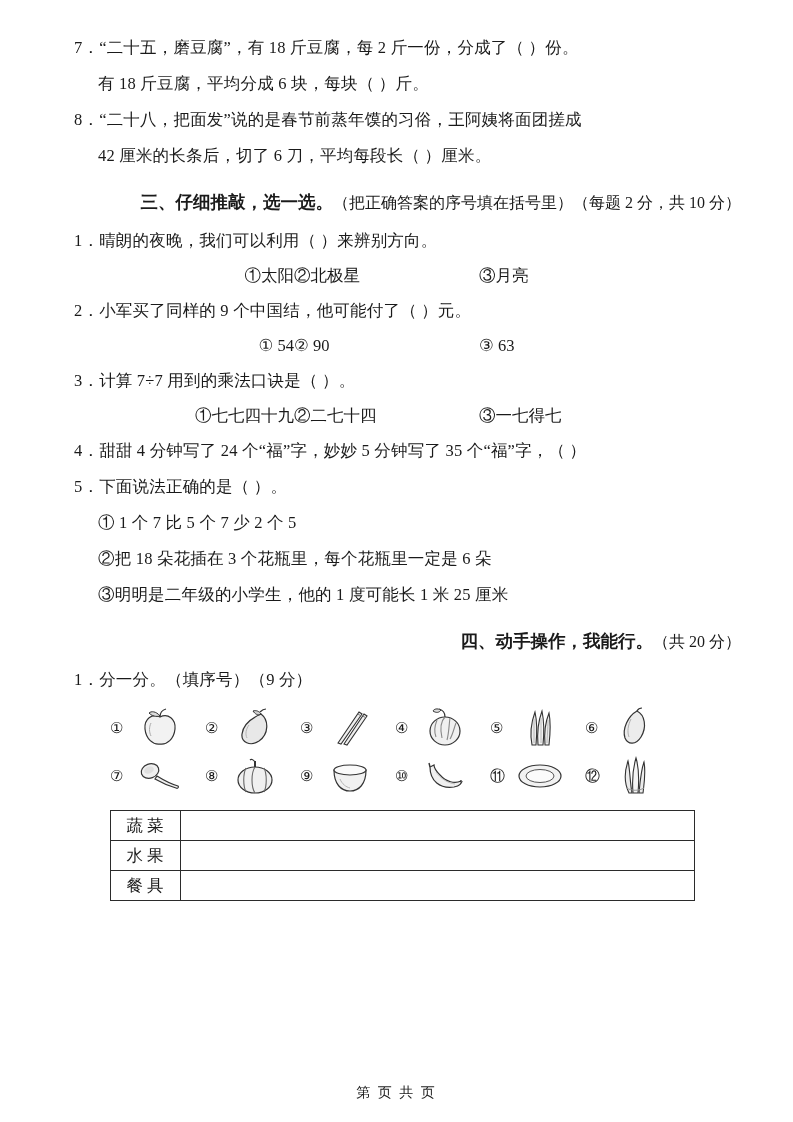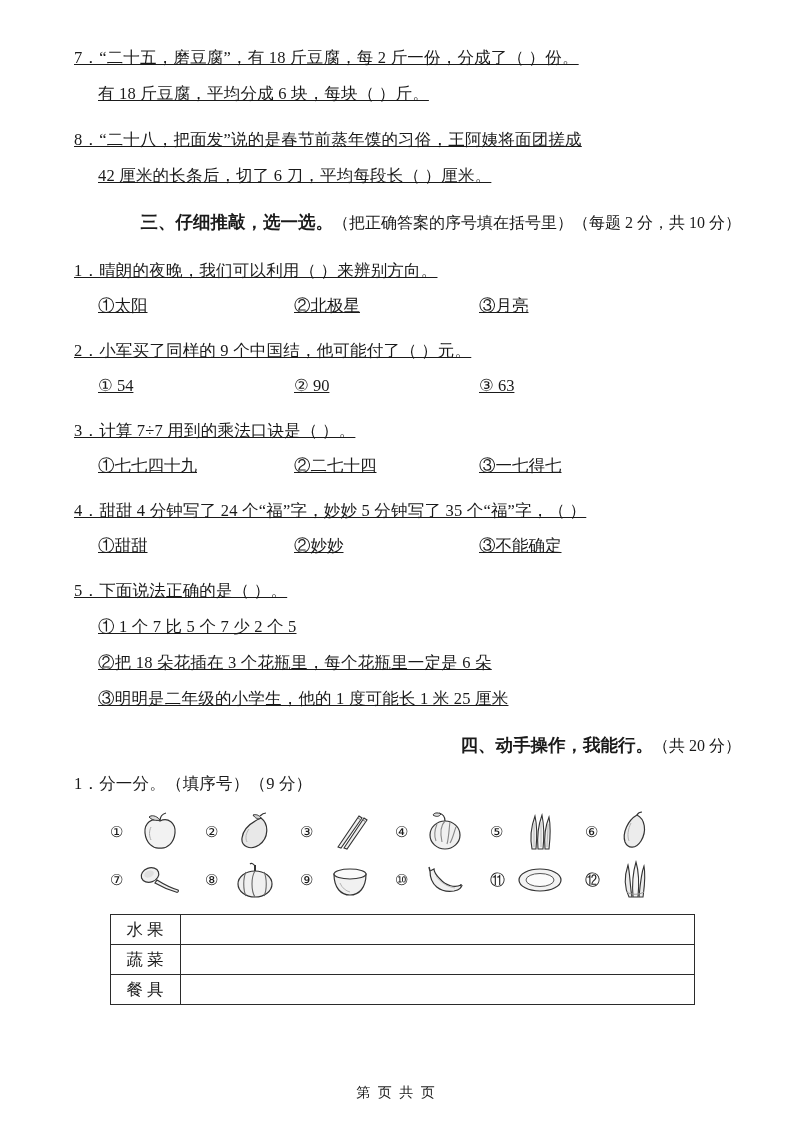--- a/index.html
+++ b/index.html
@@ -43,25 +43,25 @@
     font-weight: normal;
     font-size: 16px;
   }
 
   .opts {
     display: flex;
     font-size: 16.5px;
     line-height: 34px;
     padding-left: 46px;
   }
-  .opt-a { width: 196px; }
+  .opt-a { width: 196px; text-align: right; }
   .opt-b { width: 185px; }
   .opt-c { width: 180px; }
 
-  .q-block { margin-top: 10px; text-decoration: underline; }
+  .q-block { margin-top: 0; }
 
   
   .pic-area {
     margin-top: 6px;
     padding-left: 58px;
   }
   .pic-row {
     display: flex;
     align-items: center;
     height: 48px;
@@ -156,25 +156,20 @@
     <div class="line indent1">3．计算 7÷7 用到的乘法口诀是（       ）。</div>
     <div class="opts">
       <div class="opt-a">①七七四十九</div>
       <div class="opt-b">②二七十四</div>
       <div class="opt-c">③一七得七</div>
     </div>
   </div>
 
   <div class="q-block">
     <div class="line indent1">4．甜甜 4 分钟写了 24 个“福”字，妙妙 5 分钟写了 35 个“福”字，（        ）</div>
-    <div class="opts">
-      <div class="opt-a">①甜甜</div>
-      <div class="opt-b">②妙妙</div>
-      <div class="opt-c">③不能确定</div>
-    </div>
   </div>
 
   <div class="q-block">
     <div class="line indent1">5．下面说法正确的是（        ）。</div>
     <div class="line indent2">① 1 个 7 比 5 个 7 少 2 个 5</div>
     <div class="line indent2">②把 18 朵花插在 3 个花瓶里，每个花瓶里一定是 6 朵</div>
     <div class="line indent2">③明明是二年级的小学生，他的 1 度可能长 1 米 25 厘米</div>
   </div>
 
   <div class="section-head">
@@ -335,25 +330,25 @@
           </svg>
         </span>
       </div>
 
     </div>
   </div>
 
   <table class="cat-table">
     <tbody>
       <tr>
-        <td class="cat-label">水果</td>
+        <td class="cat-label">蔬菜</td>
         <td></td>
       </tr>
       <tr>
-        <td class="cat-label">蔬菜</td>
+        <td class="cat-label">水果</td>
         <td></td>
       </tr>
       <tr>
         <td class="cat-label">餐具</td>
         <td></td>
       </tr>
     </tbody>
   </table>
 
   <div class="footer">第 页 共 页</div>

